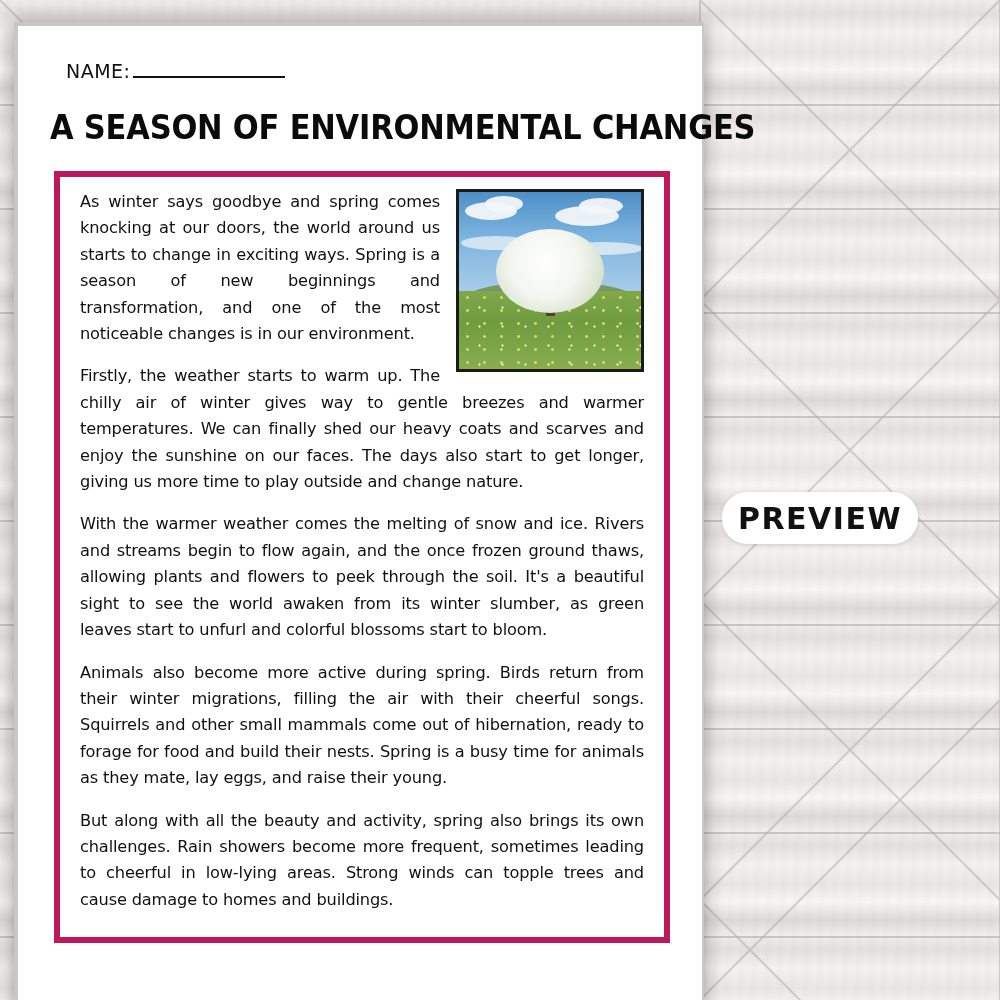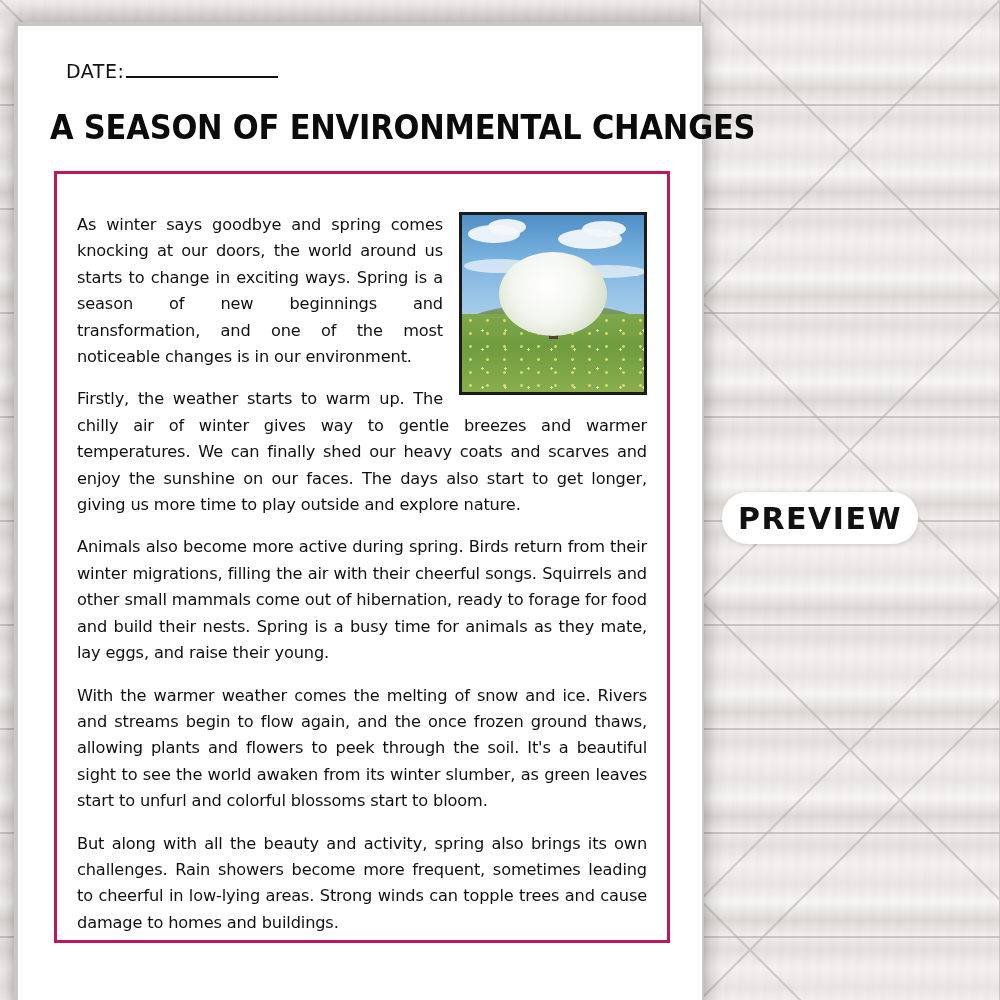--- a/index.html
+++ b/index.html
@@ -127,22 +127,22 @@
     letter-spacing: -0.2px;
     color: #0b0b0b;
     white-space: nowrap;
     transform: scaleY(1.12);
     transform-origin: left top;
   }
 
   
   #body-box {
     margin: 28px 6px 12px 10px;
-    border: 3px solid #be185d;
-    padding: 38px 20px 18px 20px;
+    border: 6px solid #be185d;
+    padding: 12px 20px 18px 20px;
     height: 772px;
     box-sizing: border-box;
     position: relative;
     overflow: hidden;
   }
 
   #photo {
     float: right;
     width: 188px;
     height: 183px;
@@ -267,21 +267,21 @@
     <line x1="0" y1="0" x2="300" y2="300"></line>
     <line x1="700" y1="0" x2="700" y2="1000"></line>
     <line x1="1000" y1="0" x2="1000" y2="1000"></line>
   </svg>
 
   <div id="paper-shadow"></div>
   <div id="paper">
 
     <div class="meta-row">
       <span class="meta-field">
-        <span class="meta-label">DATE:</span>
+        <span class="meta-label">NAME:</span>
         <span class="meta-blank"></span>
       </span>
       <span class="meta-spacer"></span>
     </div>
 
     <div id="title">A SEASON OF ENVIRONMENTAL CHANGES</div>
 
     <div id="body-box">
 
       <div id="photo">
@@ -296,23 +296,23 @@
         <div class="grass"></div>
         <div class="dots"></div>
         <div class="trunk"></div>
         <div class="branch" style="left:50%; bottom:44%; width:5px; height:26px; margin-left:-2px; transform:rotate(-32deg);"></div>
         <div class="branch" style="left:50%; bottom:44%; width:5px; height:26px; margin-left:-2px; transform:rotate(30deg);"></div>
         <div class="canopy"></div>
       </div>
 
       <div id="text-col">
         <p>As winter says goodbye and spring comes knocking at our doors, the world around us starts to change in exciting ways. Spring is a season of new beginnings and transformation, and one of the most noticeable changes is in our environment.</p>
-        <p>Firstly, the weather starts to warm up. The chilly air of winter gives way to gentle breezes and warmer temperatures. We can finally shed our heavy coats and scarves and enjoy the sunshine on our faces. The days also start to get longer, giving us more time to play outside and explore nature.</p>
+        <p>Firstly, the weather starts to warm up. The chilly air of winter gives way to gentle breezes and warmer temperatures. We can finally shed our heavy coats and scarves and enjoy the sunshine on our faces. The days also start to get longer, giving us more time to play outside and change nature.</p>
+        <p>With the warmer weather comes the melting of snow and ice. Rivers and streams begin to flow again, and the once frozen ground thaws, allowing plants and flowers to peek through the soil. It's a beautiful sight to see the world awaken from its winter slumber, as green leaves start to unfurl and colorful blossoms start to bloom.</p>
         <p>Animals also become more active during spring. Birds return from their winter migrations, filling the air with their cheerful songs. Squirrels and other small mammals come out of hibernation, ready to forage for food and build their nests. Spring is a busy time for animals as they mate, lay eggs, and raise their young.</p>
-        <p>With the warmer weather comes the melting of snow and ice. Rivers and streams begin to flow again, and the once frozen ground thaws, allowing plants and flowers to peek through the soil. It's a beautiful sight to see the world awaken from its winter slumber, as green leaves start to unfurl and colorful blossoms start to bloom.</p>
         <p>But along with all the beauty and activity, spring also brings its own challenges. Rain showers become more frequent, sometimes leading to cheerful in low-lying areas. Strong winds can topple trees and cause damage to homes and buildings.</p>
       </div>
 
     </div>
   </div>
 
   <div id="preview-badge">PREVIEW</div>
 
 </div>
 

